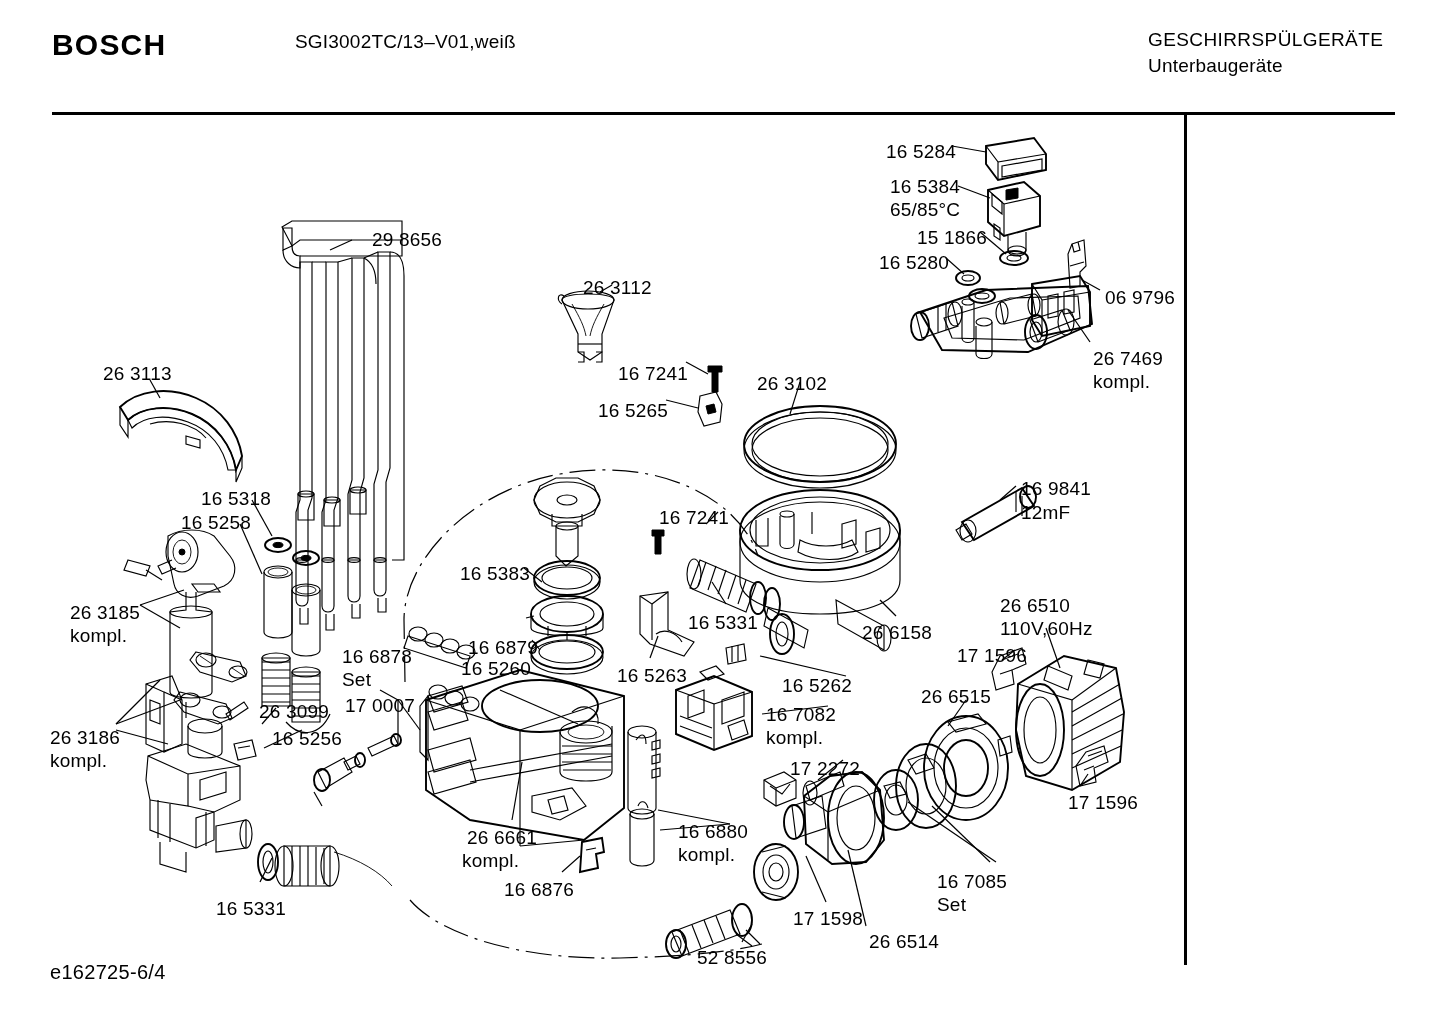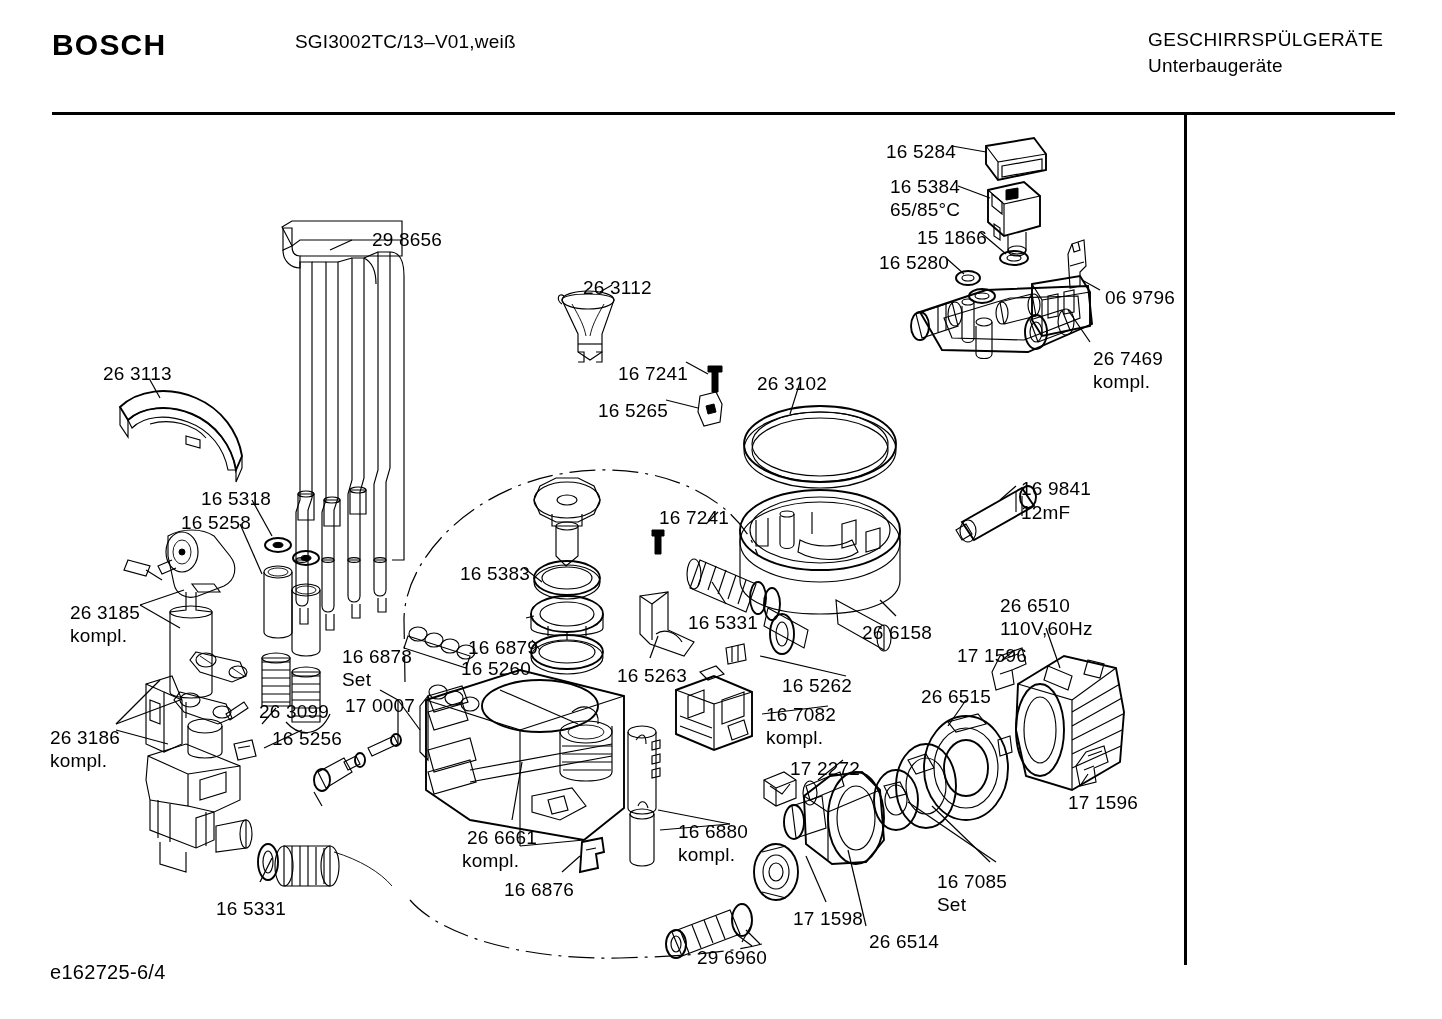--- a/index.html
+++ b/index.html
@@ -582,16 +582,16 @@
     <div class="lbl" style="left: 790px; top: 757px;">17 2272</div>
     <div class="lbl" style="left: 937px; top: 870px;">16 7085</div>
     <div class="lbl" style="left: 937px; top: 893px;">Set</div>
     <div class="lbl" style="left: 793px; top: 907px;">17 1598</div>
     <div class="lbl" style="left: 869px; top: 930px;">26 6514</div>
     <div class="lbl" style="left: 458px; top: 826px; margin-left: 9px;">26 6661</div>
     <div class="lbl" style="left: 462px; top: 849px;">kompl.</div>
     <div class="lbl" style="left: 504px; top: 878px;">16 6876</div>
     <div class="lbl" style="left: 678px; top: 820px;">16 6880</div>
     <div class="lbl" style="left: 678px; top: 843px;">kompl.</div>
-    <div class="lbl" style="left: 697px; top: 946px;">29 6960</div>
+    <div class="lbl" style="left: 697px; top: 946px;">52 8556</div>
   </div>
 
 <div id="footer">e162725-6/4</div>
 
 </body></html>

